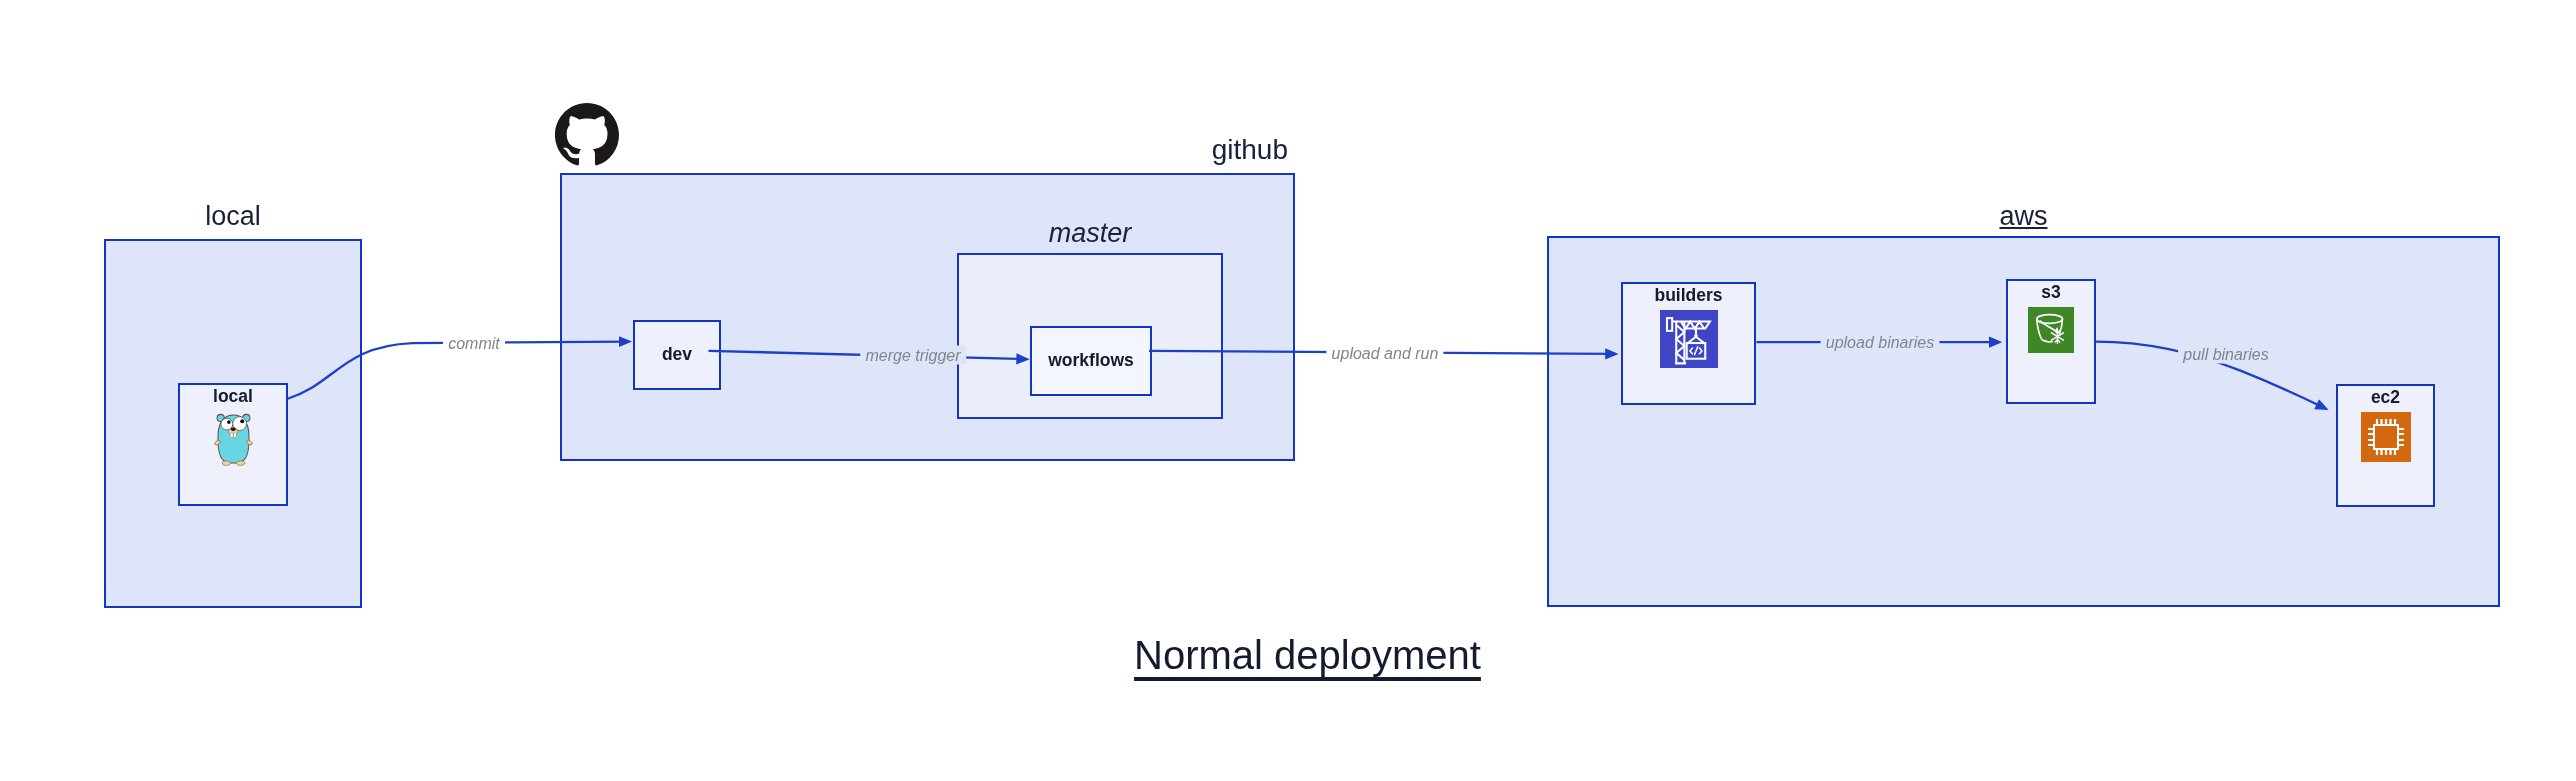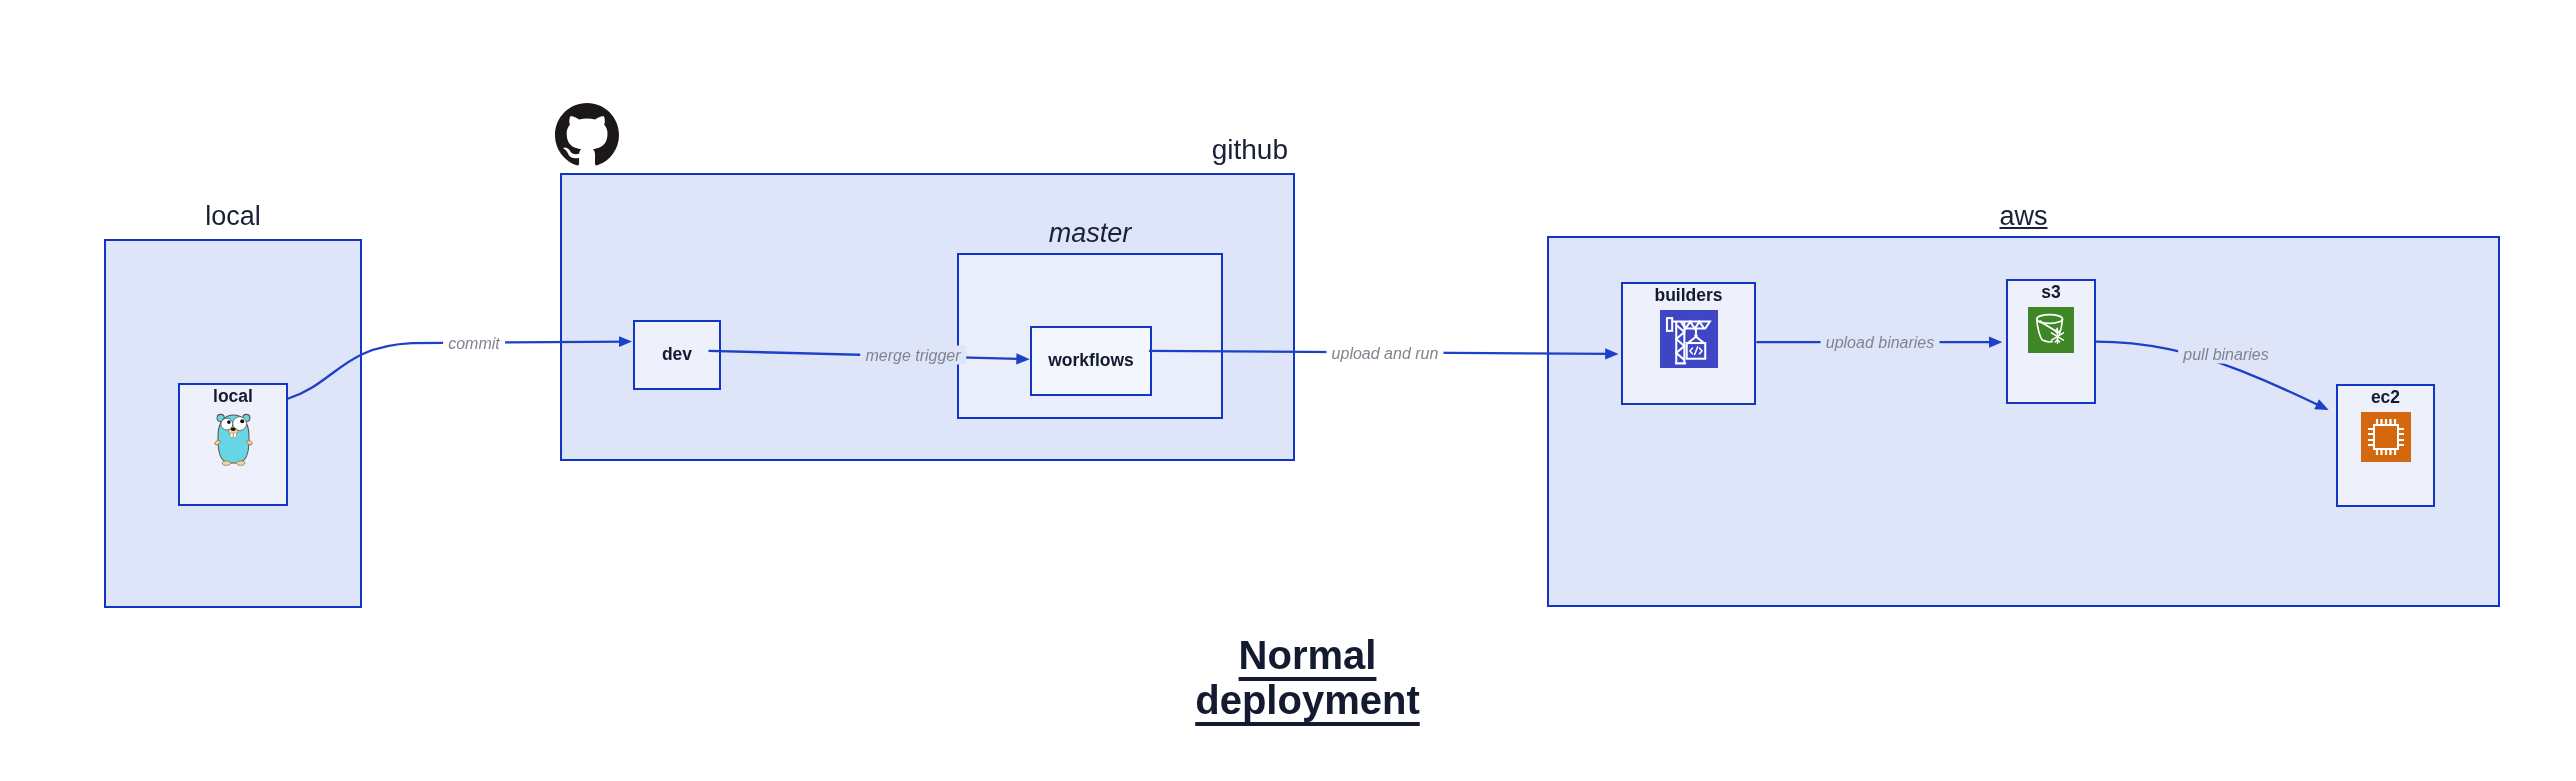--- a/index.html
+++ b/index.html
@@ -14,21 +14,21 @@
   .node-label{font-weight:bold;font-size:17.5px;line-height:19.6px;color:#141A30;}
   .group-title{position:absolute;font-size:27px;line-height:29px;color:#1A2038;white-space:nowrap;}
   .tc{text-align:center;}
   .edge-label{position:absolute;transform:translate(-50%,-50%);font-style:italic;font-size:16px;
     color:#80858F;padding:0.5px 5.2px;white-space:nowrap;z-index:30;}
   .bg-white{background:#ffffff;}
   .bg-group{background:#DFE5F8;}
   #wires{position:absolute;left:0;top:0;z-index:20;pointer-events:none;}
   .main-title{position:absolute;left:1127px;top:633px;width:361px;text-align:center;
     font-size:40px;color:#141A30;text-decoration:underline;text-decoration-thickness:3.6px;
-    text-underline-offset:7.7px;z-index:40;font-weight:bold;}
+    text-underline-offset:7.7px;z-index:40;}
   .icon-wrap{margin-top:4.1px;}
 </style>
 </head>
 <body>
 
 <div class="abs group" style="left:104px;top:239px;width:258px;height:369px;"></div>
 <div class="abs group" style="left:560px;top:173px;width:735px;height:288px;"></div>
 <div class="abs group mid" style="left:957px;top:253px;width:266px;height:166px;"></div>
 <div class="abs group" style="left:1547px;top:236px;width:953px;height:371px;"></div>
 

